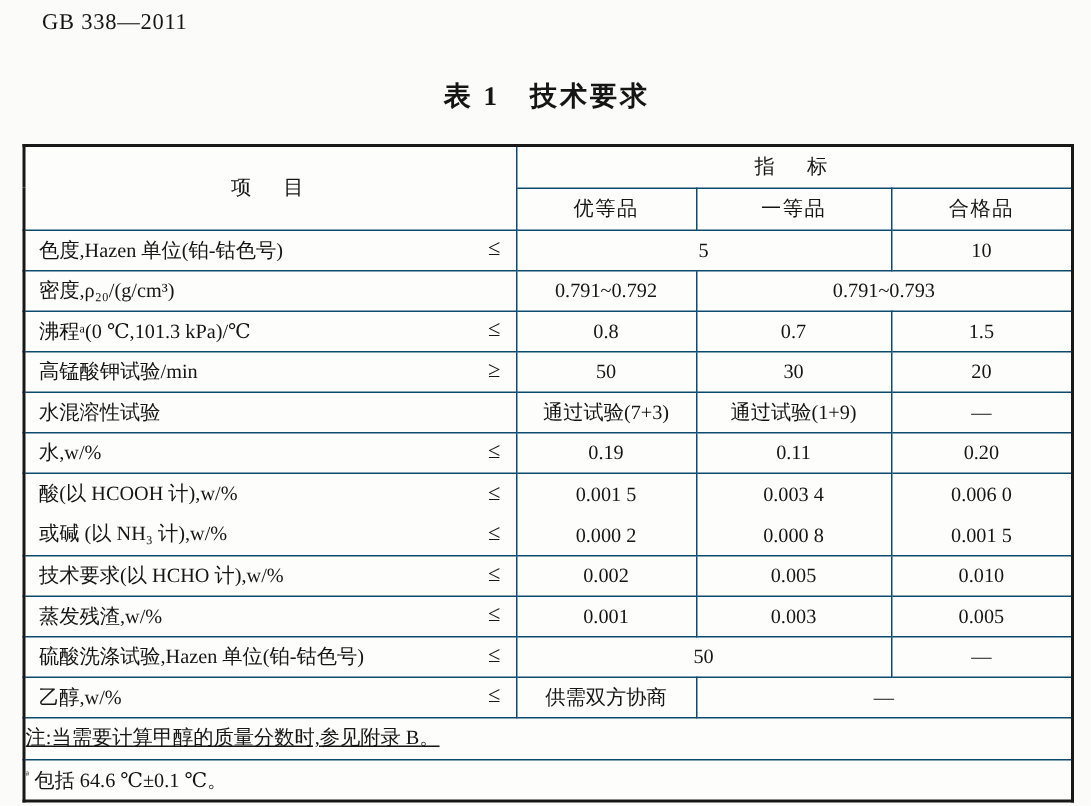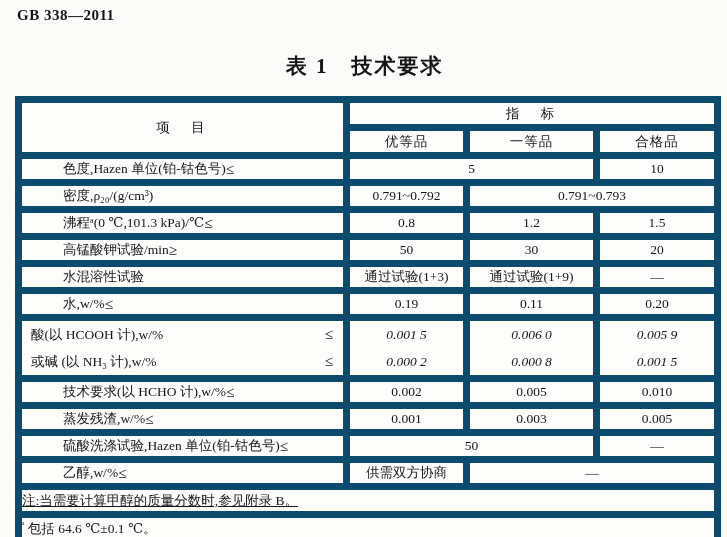--- a/index.html
+++ b/index.html
@@ -9,79 +9,79 @@
   body {
     width: 727px;
     height: 537px;
     position: relative;
     background: #fbfbf9;
     color: #151515;
     font-family: "Liberation Serif", "DejaVu Serif", serif;
   }
   .docnum {
     position: absolute;
-    left: 17px;
+    left: 28px;
     top: 7px;
     font-size: 15px;
-    font-weight: bold;
+    font-weight: normal;
     letter-spacing: 0.5px;
   }
   .caption {
     position: absolute;
     left: 15px;
     top: 52px;
     width: 699px;
     text-align: center;
-    font-size: 21px;
+    font-size: 18px;
     font-weight: bold;
     letter-spacing: 2px;
   }
   table.gbtable {
     position: absolute;
     left: 15px;
     top: 96px;
     width: 699px;
     border-collapse: collapse;
     table-layout: fixed;
     background: #fdfdfc;
     border: 2px solid #181818;
   }
   table.gbtable td, table.gbtable th {
-    border: 7px solid #0c4a6e;
+    border: 1px solid #0c4a6e;
     padding: 0;
     font-size: 13.5px;
     font-weight: normal;
     vertical-align: middle;
     overflow: hidden;
     white-space: nowrap;
   }
   tr.h-head { height: 28px; }
   tr.h-row  { height: 27px; }
   tr.h-dbl  { height: 54px; }
   tr.h-note { height: 28px; }
   th.hdr { text-align: center; letter-spacing: 4px; font-size: 14px; }
   .itemcell {
     display: flex;
+    justify-content: space-between;
     align-items: center;
     padding: 0 10px 0 9px;
     height: 100%;
-    margin-left: 32px;
   }
   .itemlabel { font-size: 13.5px; }
   .sym { font-size: 15px; line-height: 1; }
   td.val { text-align: center; font-size: 13px; }
   .twoline { line-height: 26px; }
   .twoline .line {
     display: flex;
     justify-content: space-between;
     align-items: center;
     padding: 0 10px 0 9px;
     height: 27px;
   }
-  td.val .vline { height: 27px; line-height: 27px; font-style: italic; }
+  td.val .vline { height: 27px; line-height: 27px; }
   td.notecell {
     padding-left: 40px;
     font-size: 13.5px;
     text-decoration: underline;
   }
   td.fnotecell {
     padding-left: 46px;
     font-size: 13.5px;
   }
   sup.fn { font-size: 9px; vertical-align: super; }
@@ -133,21 +133,21 @@
   </tr>
 
   <tr class="h-row">
     <td>
           <div class="itemcell">
       <span class="itemlabel">沸程ᵃ(0 ℃,101.3 kPa)/℃</span>
       <span class="sym">≤</span>
     </div>
         </td>
     <td class="val">0.8</td>
-    <td class="val">1.2</td>
+    <td class="val">0.7</td>
     <td class="val">1.5</td>
   </tr>
 
   <tr class="h-row">
     <td>
           <div class="itemcell">
       <span class="itemlabel">高锰酸钾试验/min</span>
       <span class="sym">≥</span>
     </div>
         </td>
@@ -155,21 +155,21 @@
     <td class="val">30</td>
     <td class="val">20</td>
   </tr>
 
   <tr class="h-row">
     <td>
           <div class="itemcell">
       <span class="itemlabel">水混溶性试验</span>
     </div>
         </td>
-    <td class="val">通过试验(1+3)</td>
+    <td class="val">通过试验(7+3)</td>
     <td class="val">通过试验(1+9)</td>
     <td class="val">—</td>
   </tr>
 
   <tr class="h-row">
     <td>
           <div class="itemcell">
       <span class="itemlabel">水,w/%</span>
       <span class="sym">≤</span>
     </div>
@@ -190,25 +190,25 @@
           <span class="itemlabel">或碱 (以 NH₃ 计),w/%</span>
           <span class="sym">≤</span>
         </div>
       </div>
     </td>
     <td class="val">
       <div class="vline">0.001 5</div>
       <div class="vline">0.000 2</div>
     </td>
     <td class="val">
+      <div class="vline">0.003 4</div>
+      <div class="vline">0.000 8</div>
+    </td>
+    <td class="val">
       <div class="vline">0.006 0</div>
-      <div class="vline">0.000 8</div>
-    </td>
-    <td class="val">
-      <div class="vline">0.005 9</div>
       <div class="vline">0.001 5</div>
     </td>
   </tr>
 
   <tr class="h-row">
     <td>
           <div class="itemcell">
       <span class="itemlabel">技术要求(以 HCHO 计),w/%</span>
       <span class="sym">≤</span>
     </div>

